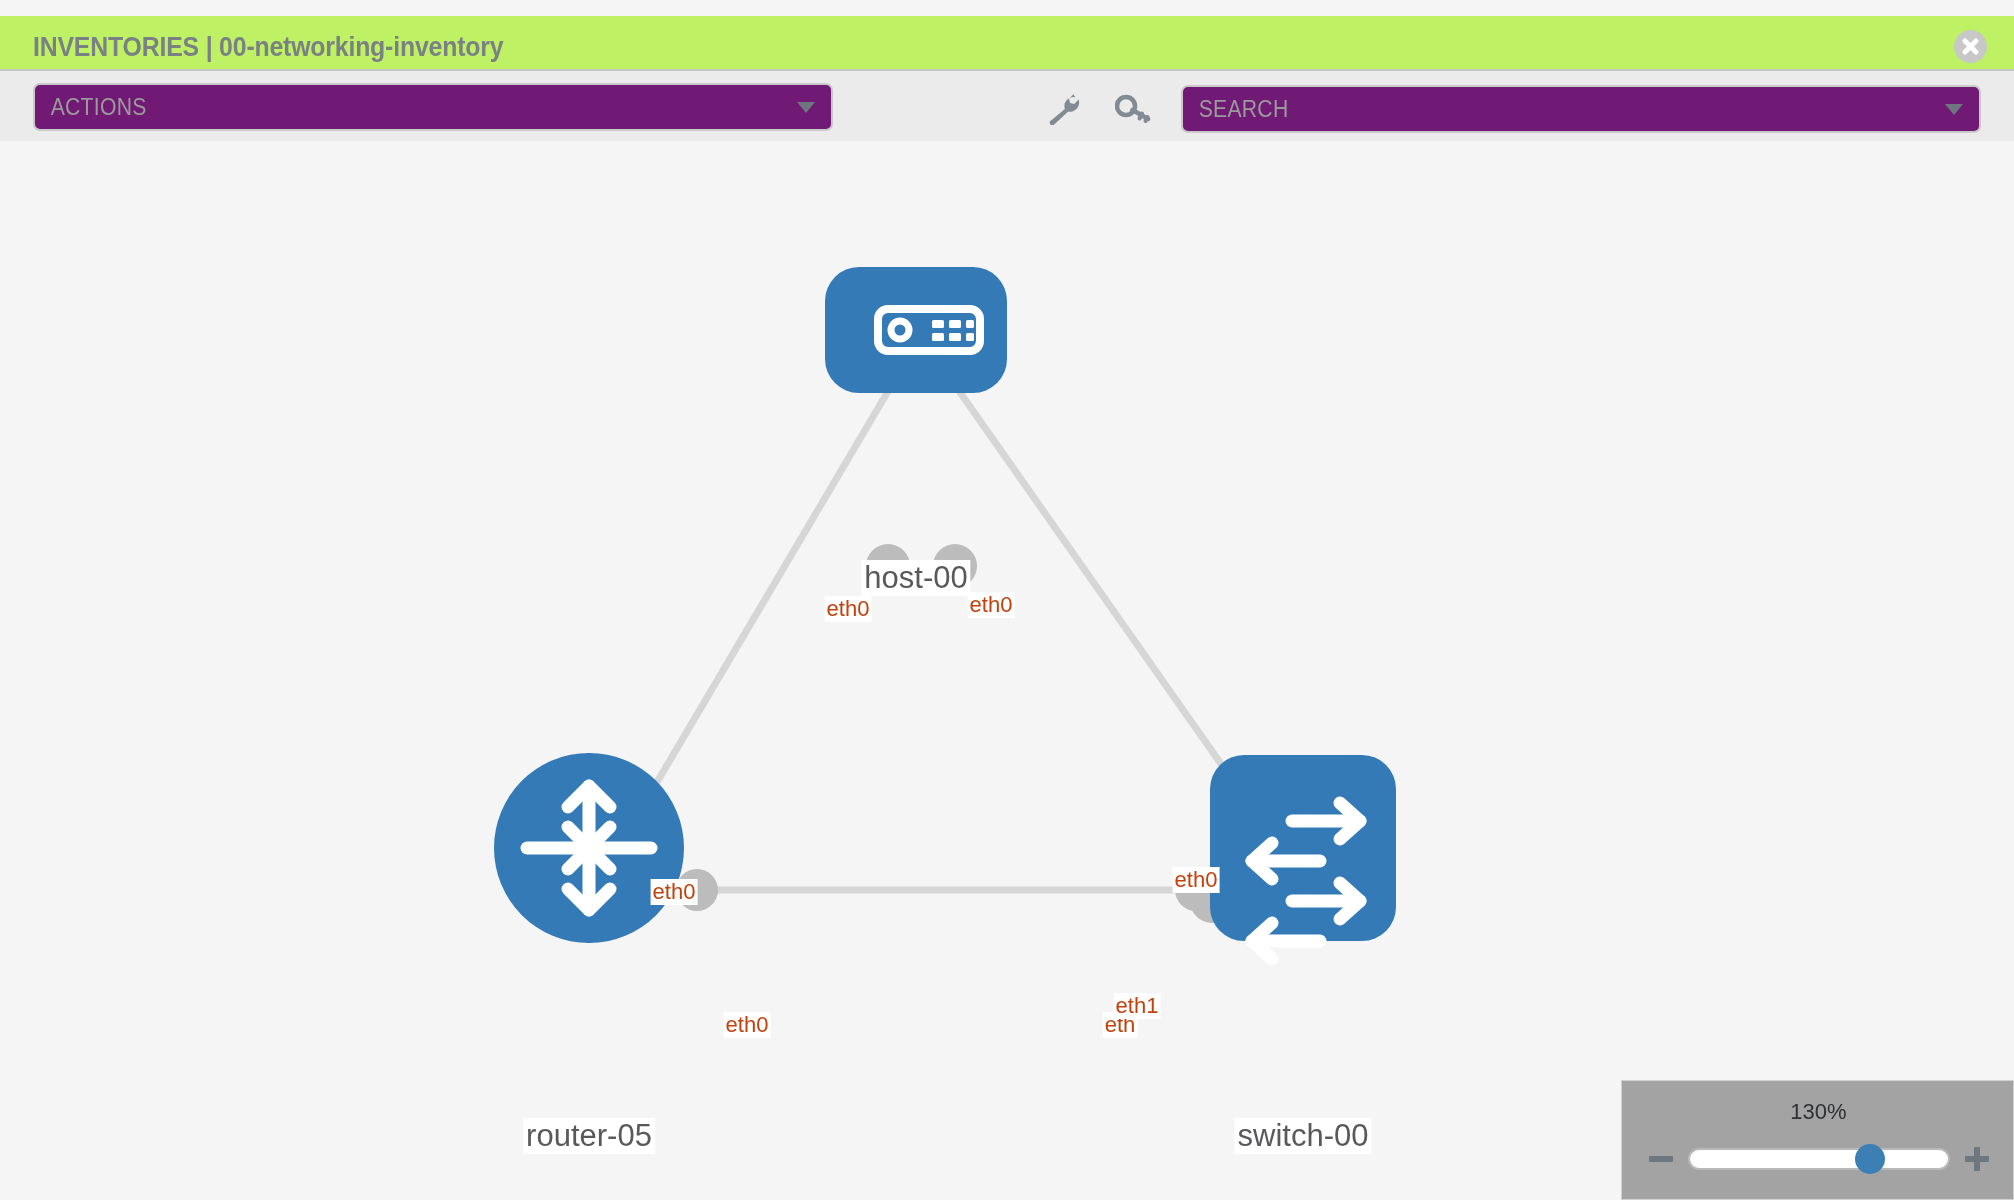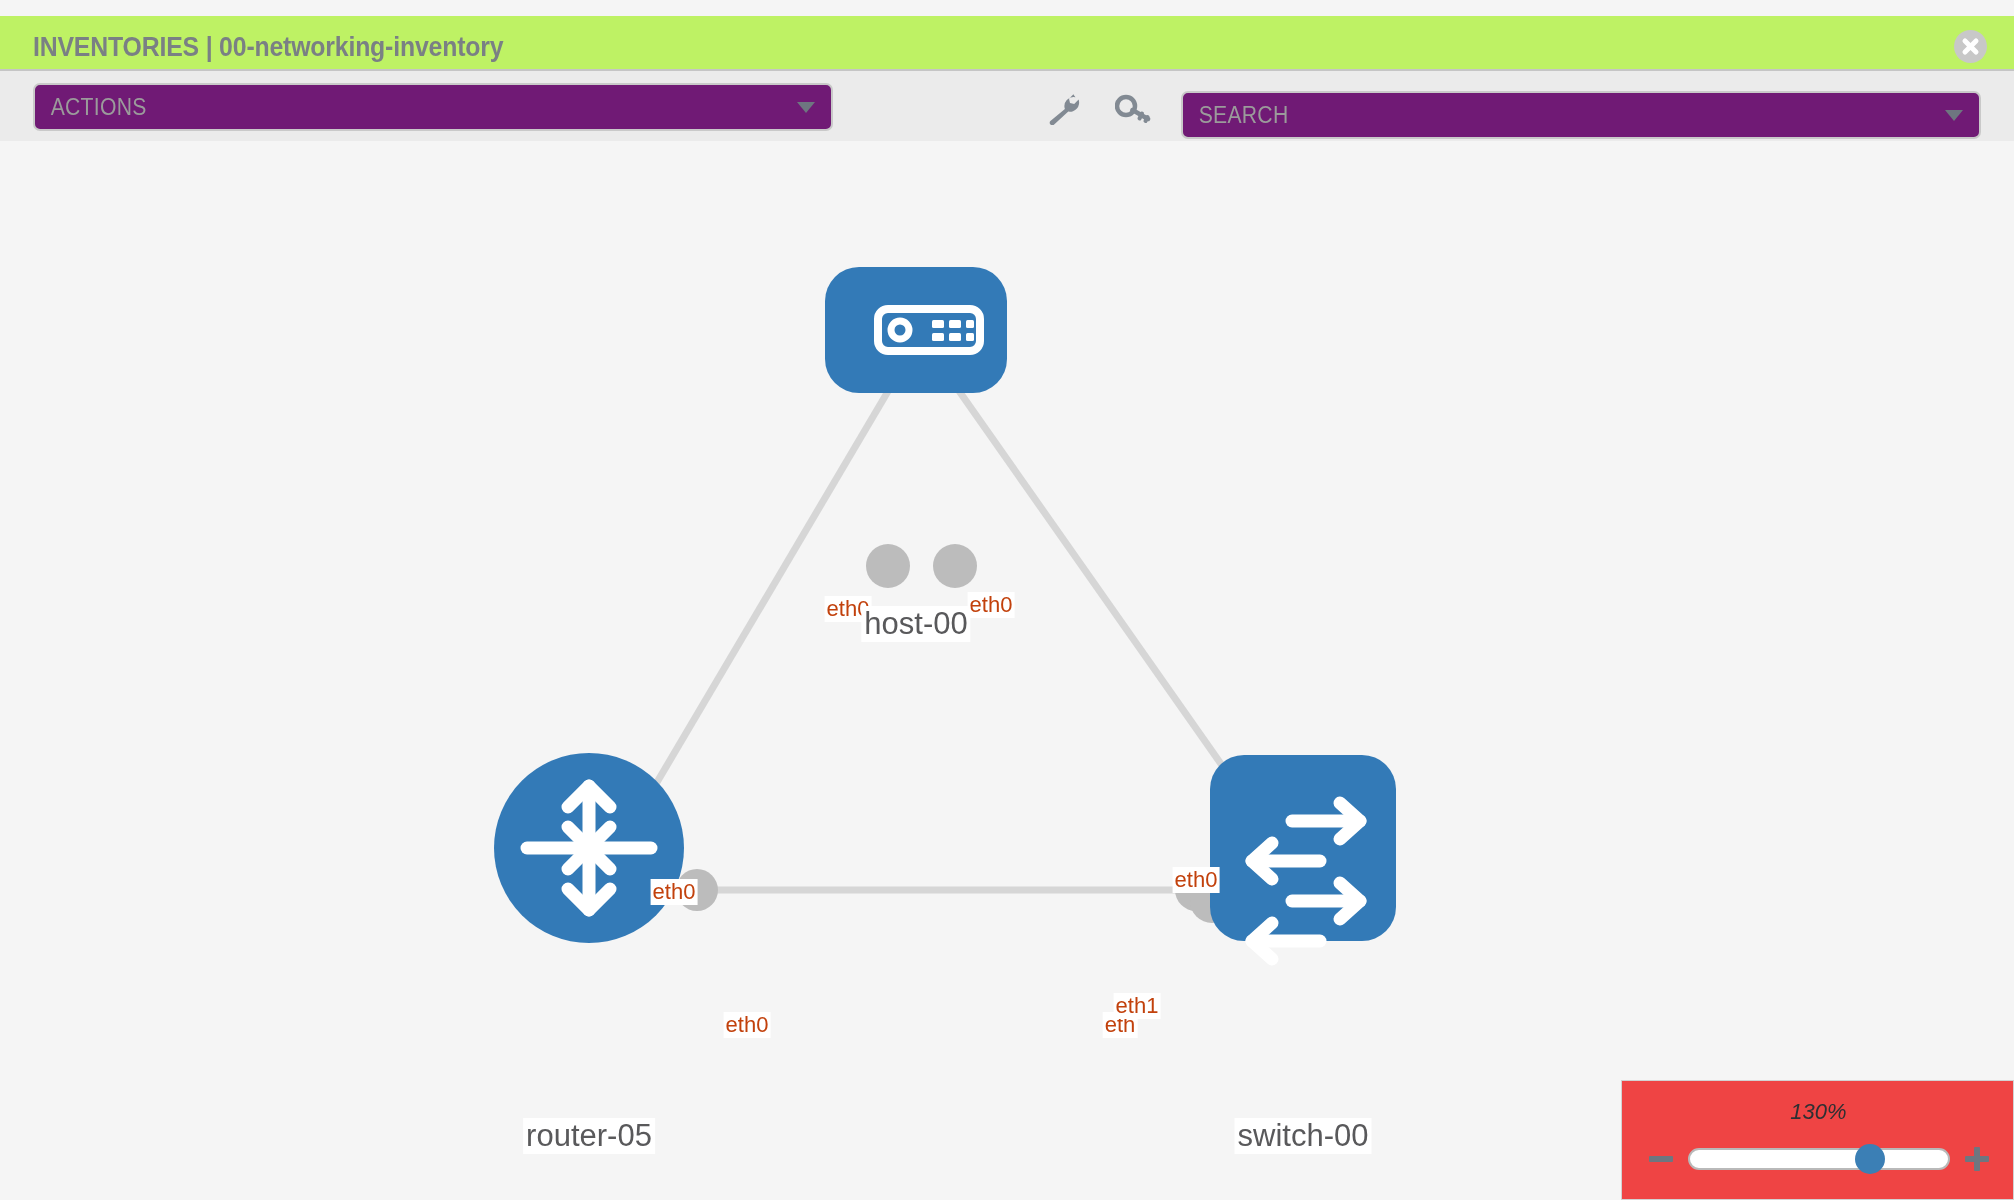--- a/index.html
+++ b/index.html
@@ -87,21 +87,21 @@
     position: absolute;
     right: 16px;
     top: 50%;
     margin-top: -5px;
     width: 0; height: 0;
     border-left: 9px solid transparent;
     border-right: 9px solid transparent;
     border-top: 11px solid #6e7680;
   }
   #actions-select { left: 33px; top: 12px; width: 800px; }
-  #search-select  { left: 1181px; top: 20px; width: 800px; text-align: right; }
+  #search-select  { left: 1181px; top: 14px; width: 800px; text-align: right; }
 
   .tool-icon {
     position: absolute;
     top: 22px;
     width: 36px;
     height: 30px;
     cursor: pointer;
   }
   #wrench-btn { left: 1045px; }
   #key-btn    { left: 1115px; }
@@ -142,24 +142,23 @@
     transform: translateX(-50%);
   }
 
   
   .zoom-panel {
     position: absolute;
     left: 1621px;
     top: 1080px;
     width: 393px;
     height: 120px;
-    background: #ef4444;
+    background: #a3a3a3;
     border: 1px solid #d2d2d2;
     box-sizing: border-box;
-    font-style: italic;
   }
   .zoom-value {
     position: absolute;
     top: 18px;
     left: 0;
     width: 393px;
     text-align: center;
     font-size: 22px;
     color: #2e3033;
   }
@@ -343,21 +342,21 @@
     </svg>
 
     <div class="link-label" style="left:848px;  top:455px;">eth0</div>
     <div class="link-label" style="left:991px;  top:451px;">eth0</div>
     <div class="link-label" style="left:674px;  top:738px;">eth0</div>
     <div class="link-label" style="left:1196px; top:726px;">eth0</div>
     <div class="link-label" style="left:747px;  top:871px;">eth0</div>
     <div class="link-label" style="left:1120px; top:871px;">eth</div>
     <div class="link-label" style="left:1137px; top:852px;">eth1</div>
 
-    <div class="node-label" style="left:916px;  top:419px;margin-top:46px;">host-00</div>
+    <div class="node-label" style="left:916px;  top:419px;">host-00</div>
     <div class="node-label" style="left:589px;  top:977px;">router-05</div>
     <div class="node-label" style="left:1303px; top:977px;">switch-00</div>
   </div>
 
   <div class="zoom-panel">
     <div class="zoom-value">130%</div>
     <div class="zoom-row">
       <div class="zoom-minus"></div>
       <div class="zoom-track">
         <div class="zoom-thumb" style="left: 70%;"></div>

